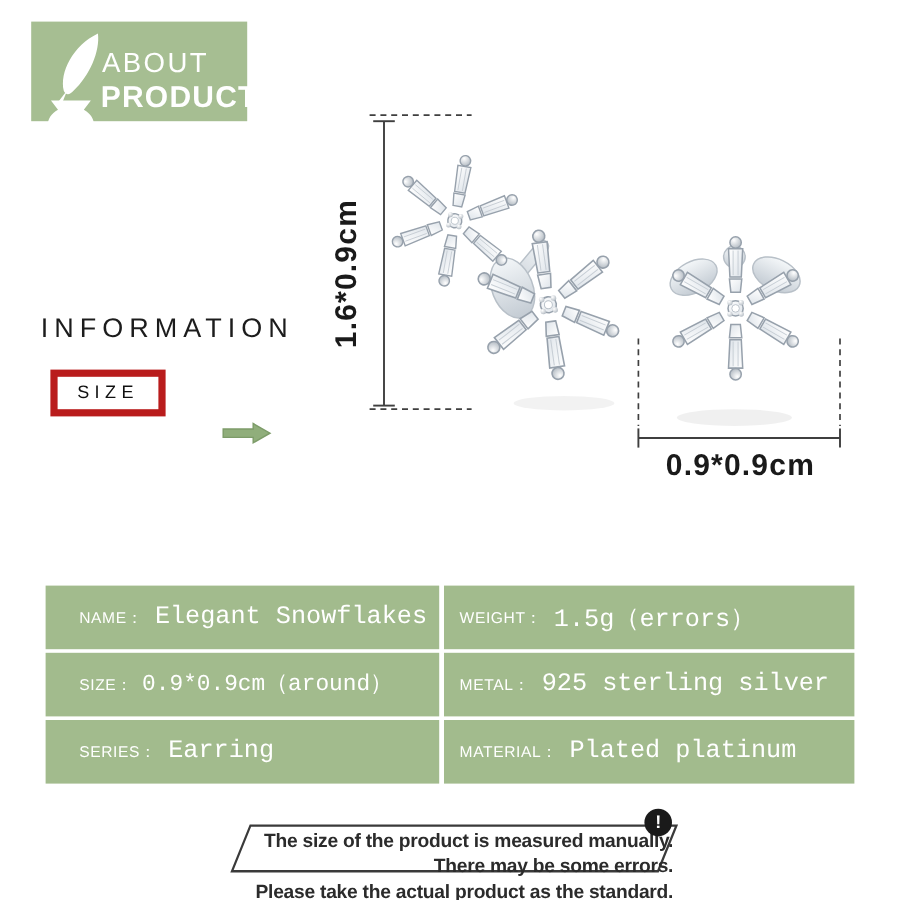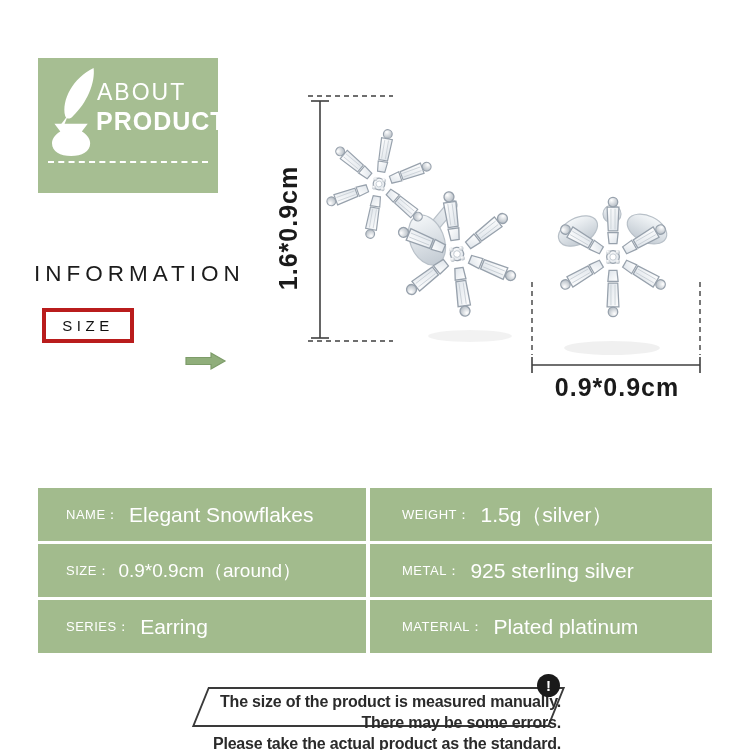--- a/index.html
+++ b/index.html
@@ -8,54 +8,54 @@
     --green-arrow:#90ae7b;
     --green-arrow-border:#7d9c69;
     --line:#3f3f3f;
     --ink:#1c1c1c;
   }
   html,body{margin:0;padding:0;background:#ffffff;}
   .page{position:relative;width:750px;height:750px;background:#fff;overflow:hidden;
         font-family:"Liberation Sans", sans-serif;}
 
   
-  .badge{position:absolute;left:38px;top:18px;width:180px;height:135px;
-         background:var(--green-badge);margin-top:40px;}
+  .badge{position:absolute;left:26px;top:18px;width:180px;height:83px;
+         background:var(--green-badge);}
   .badge .quill{position:absolute;left:8px;top:7px;width:58px;height:92px;}
   .badge .t1{position:absolute;left:59px;top:21px;color:#fff;font-size:23px;
              letter-spacing:2px;font-weight:400;}
   .badge .t2{position:absolute;left:58px;top:49px;color:#fff;font-size:25px;
              letter-spacing:1px;font-weight:700;}
   .badge .dashes{position:absolute;left:10px;right:10px;top:103px;
                  border-top:2px dashed #ffffff;}
 
   
   .info-heading{position:absolute;left:34px;top:261px;font-size:22.5px;
                 letter-spacing:5px;color:var(--ink);font-weight:400;}
   .size-box{position:absolute;left:42px;top:308px;width:84px;height:27px;
-            border:4px solid #b91c1c;display:flex;align-items:center;justify-content:center;
+            border:6px solid #b91c1c;display:flex;align-items:center;justify-content:center;
             font-size:15px;letter-spacing:4.5px;color:#111;}
   .arrow{position:absolute;left:185px;top:351px;width:42px;height:20px;}
 
   
   .photo{position:absolute;left:0;top:0;width:750px;height:750px;}
   .photo text{font-family:"Liberation Sans", sans-serif;}
   .dim-label{font-size:25px;font-weight:600;fill:#1a1a1a;letter-spacing:1px;}
   .dim-stroke{stroke:var(--line);stroke-width:1.6;fill:none;}
   .dim-dash{stroke:var(--line);stroke-width:1.4;fill:none;stroke-dasharray:5 4;}
 
   
   .spec-table{position:absolute;left:38px;top:488px;display:grid;
               grid-template-columns:328px 342px;grid-auto-rows:53px;
               column-gap:4px;row-gap:3px;}
   .cell{background:var(--green-cell);display:flex;align-items:center;color:#fff;}
   .cell.l{padding-left:28px;}
-  .cell.r{padding-left:32px;}
+  .cell.r{padding-left:13px;}
   .spec-label{font-size:13px;letter-spacing:0.5px;white-space:nowrap;}
-  .spec-value{font-size:21px;margin-left:10px;white-space:nowrap;}
+  .spec-value{font-size:21px;margin-left:10px;white-space:nowrap;font-family:Liberation Mono, monospace;}
   .spec-value.two-line{font-size:19px;line-height:1.12;margin-left:8px;}
 
   
   .disc-border{position:absolute;left:200px;top:687px;width:353px;height:36px;
                border:2px solid #3a3a3a;transform:skewX(-22deg);background:#fff;}
   .disc-text{position:absolute;left:191px;top:691px;width:370px;text-align:right;
              font-size:16px;line-height:1.32;color:#2b2b2b;font-weight:600;
              letter-spacing:-0.2px;}
   .alert{position:absolute;left:537px;top:674px;width:23px;height:23px;border-radius:50%;
          background:#1a1a1a;color:#fff;display:flex;align-items:center;justify-content:center;
@@ -162,21 +162,21 @@
     <text class="dim-label" x="617" y="396" text-anchor="middle">0.9*0.9cm</text>
   </svg>
 
   <div class="spec-table">
     <div class="cell l">
       <span class="spec-label">NAME：</span>
       <span class="spec-value">Elegant Snowflakes</span>
     </div>
     <div class="cell r">
       <span class="spec-label">WEIGHT：</span>
-      <span class="spec-value">1.5g（silver）</span>
+      <span class="spec-value">1.5g（errors）</span>
     </div>
     <div class="cell l">
       <span class="spec-label">SIZE：</span>
       <span class="spec-value two-line">
         <span style="display:block">0.9*0.9cm（around）</span>
       </span>
     </div>
     <div class="cell r">
       <span class="spec-label">METAL：</span>
       <span class="spec-value">925 sterling silver</span>

